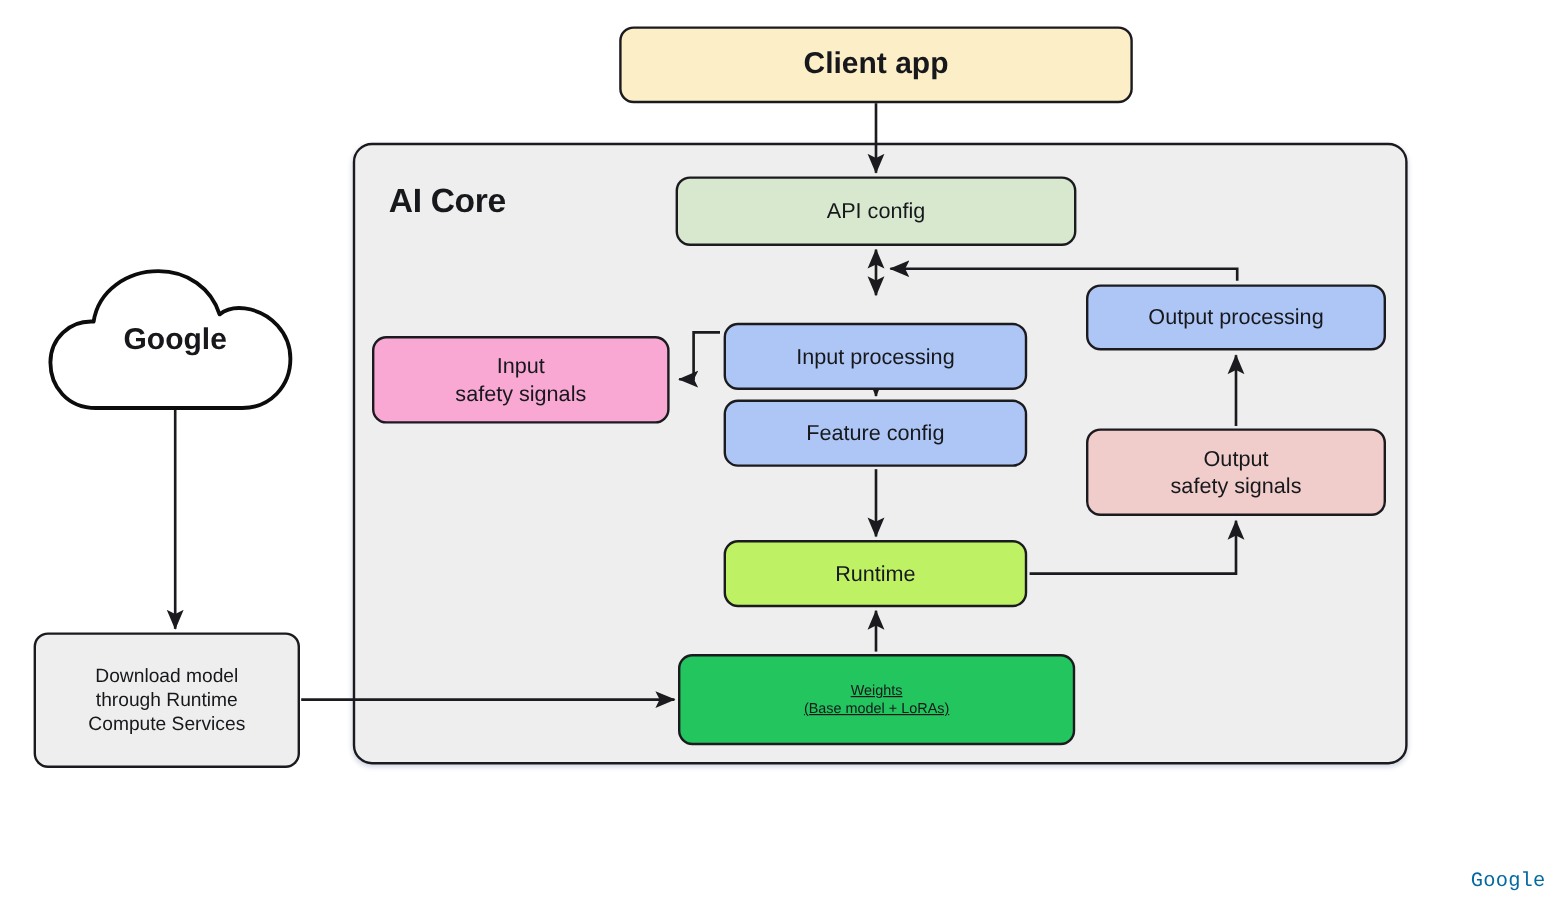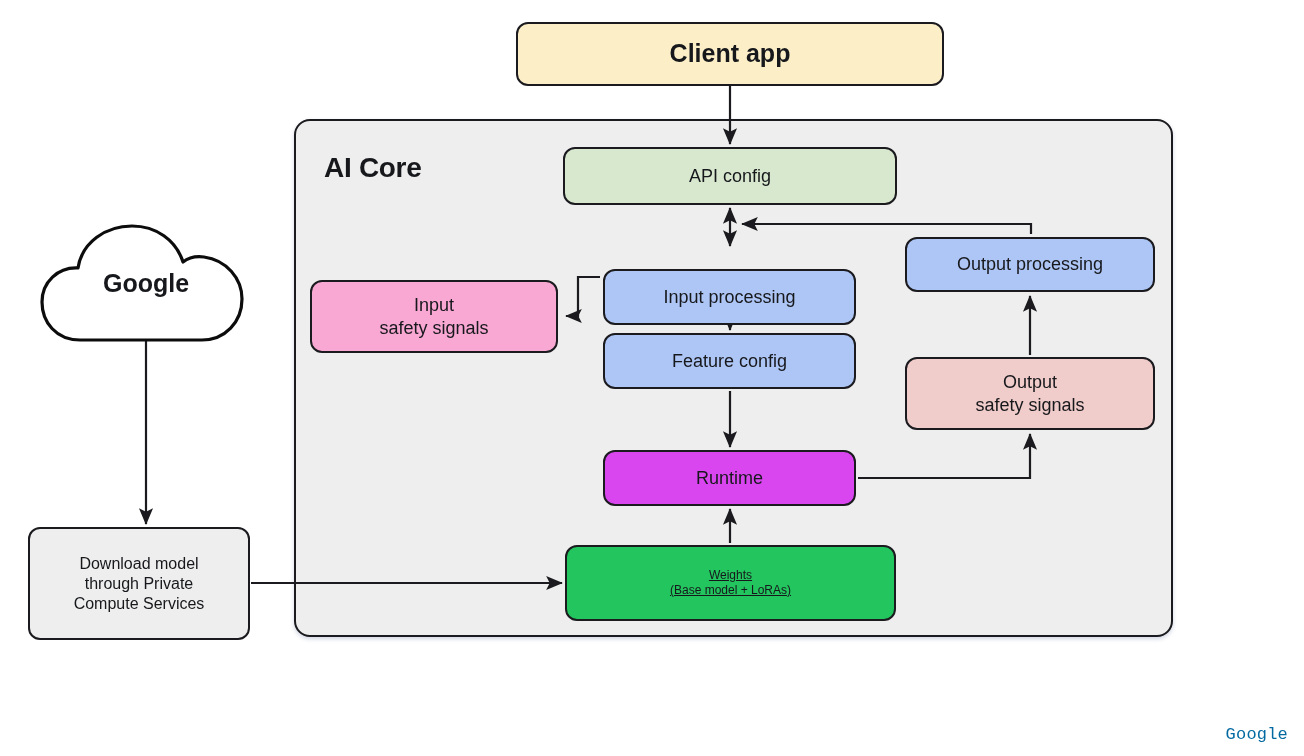--- a/index.html
+++ b/index.html
@@ -86,21 +86,21 @@
     font-size: 18px;
     margin-top: 20px;
   }
   #feature-config {
     left: 603px; top: 333px; width: 253px; height: 56px;
     background: #aec6f5;
     font-size: 18px;
   }
   #runtime {
     left: 603px; top: 450px; width: 253px; height: 56px;
-    background: #d946ef;
+    background: #bef264;
     font-size: 18px;
   }
   #weights {
     left: 565px; top: 545px; width: 331px; height: 76px;
     background: #22c55e;
     font-size: 12px;
     text-decoration: underline;
   }
   #input-safety {
     left: 310px; top: 280px; width: 248px; height: 73px;
@@ -215,18 +215,18 @@
   <div class="node" id="feature-config">Feature config</div>
   <div class="node" id="runtime">Runtime</div>
   <div class="node" id="weights">Weights
 (Base model + LoRAs)</div>
   <div class="node" id="input-safety">Input
 safety signals</div>
   <div class="node" id="output-processing">Output processing</div>
   <div class="node" id="output-safety">Output
 safety signals</div>
   <div class="node" id="download-model">Download model
-through Private
+through Runtime
 Compute Services</div>
 
   <div id="google-watermark">Google</div>
 
 </div>
 
 </body></html>

